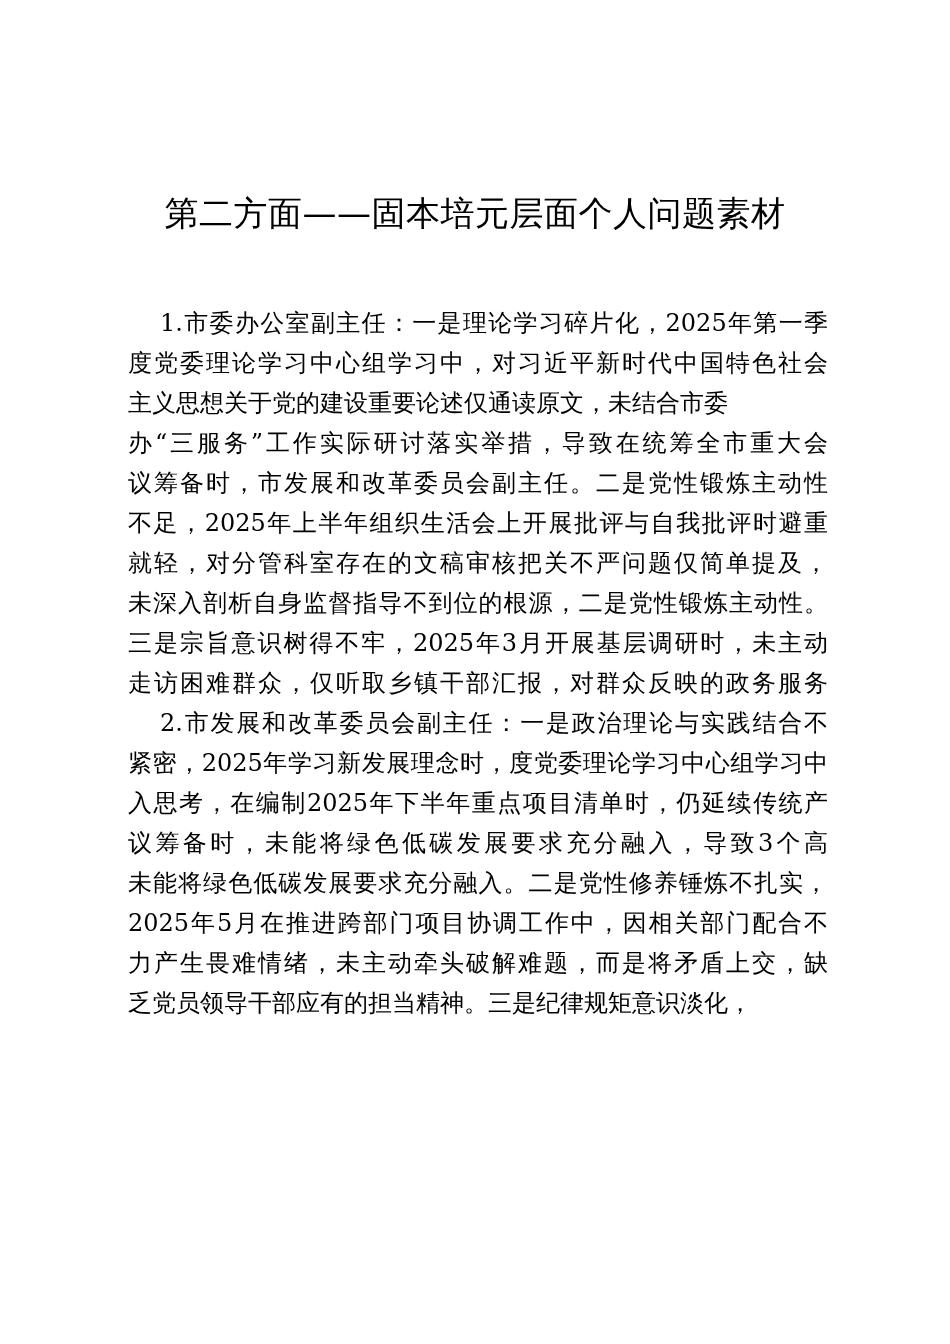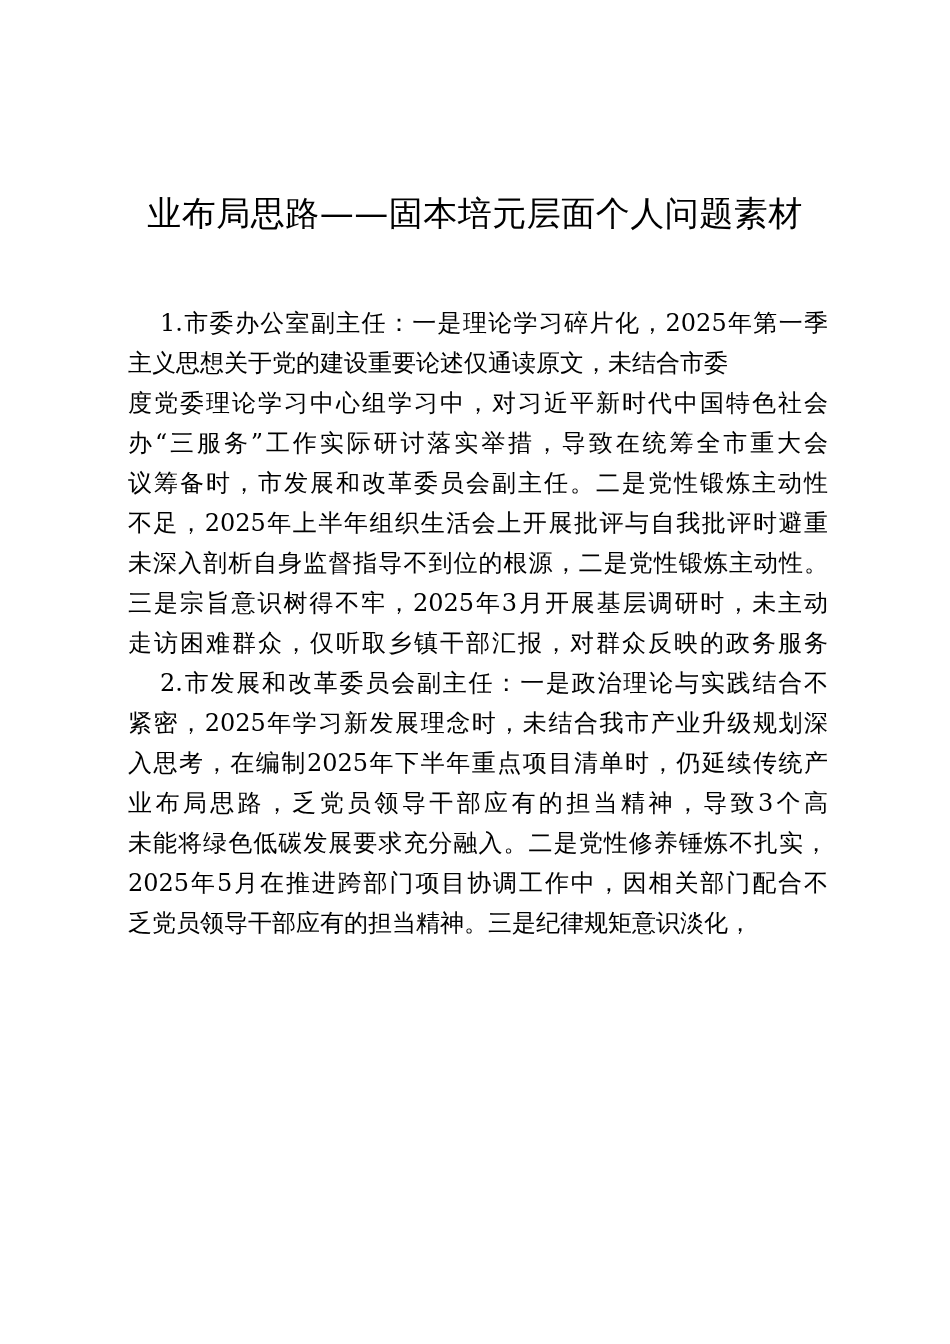--- a/index.html
+++ b/index.html
@@ -56,37 +56,39 @@
       text-align-last: left;
     }
     .line.indent {
       padding-left: 32px;
     }
   </style>
 </head>
 <body>
 
 <div class="page">
-  <h1 class="title">业布局思路——固本培元层面个人问题素材</h1>
+  <h1 class="title">第二方面——固本培元层面个人问题素材</h1>
 
   <div class="body">
     <div>
       <span class="line indent">1.市委办公室副主任：一是理论学习碎片化，2025年第一季</span>
+      <span class="line">度党委理论学习中心组学习中，对习近平新时代中国特色社会</span>
       <span class="line last">主义思想关于党的建设重要论述仅通读原文，未结合市委</span>
-      <span class="line">度党委理论学习中心组学习中，对习近平新时代中国特色社会</span>
       <span class="line">办“三服务”工作实际研讨落实举措，导致在统筹全市重大会</span>
       <span class="line">议筹备时，市发展和改革委员会副主任。二是党性锻炼主动性</span>
       <span class="line">不足，2025年上半年组织生活会上开展批评与自我批评时避重</span>
+      <span class="line">就轻，对分管科室存在的文稿审核把关不严问题仅简单提及，</span>
       <span class="line">未深入剖析自身监督指导不到位的根源，二是党性锻炼主动性。</span>
       <span class="line">三是宗旨意识树得不牢，2025年3月开展基层调研时，未主动</span>
       <span class="line">走访困难群众，仅听取乡镇干部汇报，对群众反映的政务服务</span>
     </div>
     <div>
       <span class="line indent">2.市发展和改革委员会副主任：一是政治理论与实践结合不</span>
-      <span class="line">紧密，2025年学习新发展理念时，未结合我市产业升级规划深</span>
+      <span class="line">紧密，2025年学习新发展理念时，度党委理论学习中心组学习中</span>
       <span class="line">入思考，在编制2025年下半年重点项目清单时，仍延续传统产</span>
-      <span class="line">业布局思路，乏党员领导干部应有的担当精神，导致3个高</span>
+      <span class="line">议筹备时，未能将绿色低碳发展要求充分融入，导致3个高</span>
       <span class="line">未能将绿色低碳发展要求充分融入。二是党性修养锤炼不扎实，</span>
       <span class="line">2025年5月在推进跨部门项目协调工作中，因相关部门配合不</span>
+      <span class="line">力产生畏难情绪，未主动牵头破解难题，而是将矛盾上交，缺</span>
       <span class="line last">乏党员领导干部应有的担当精神。三是纪律规矩意识淡化，</span>
     </div>
   </div>
 </div>
 
 </body></html>

